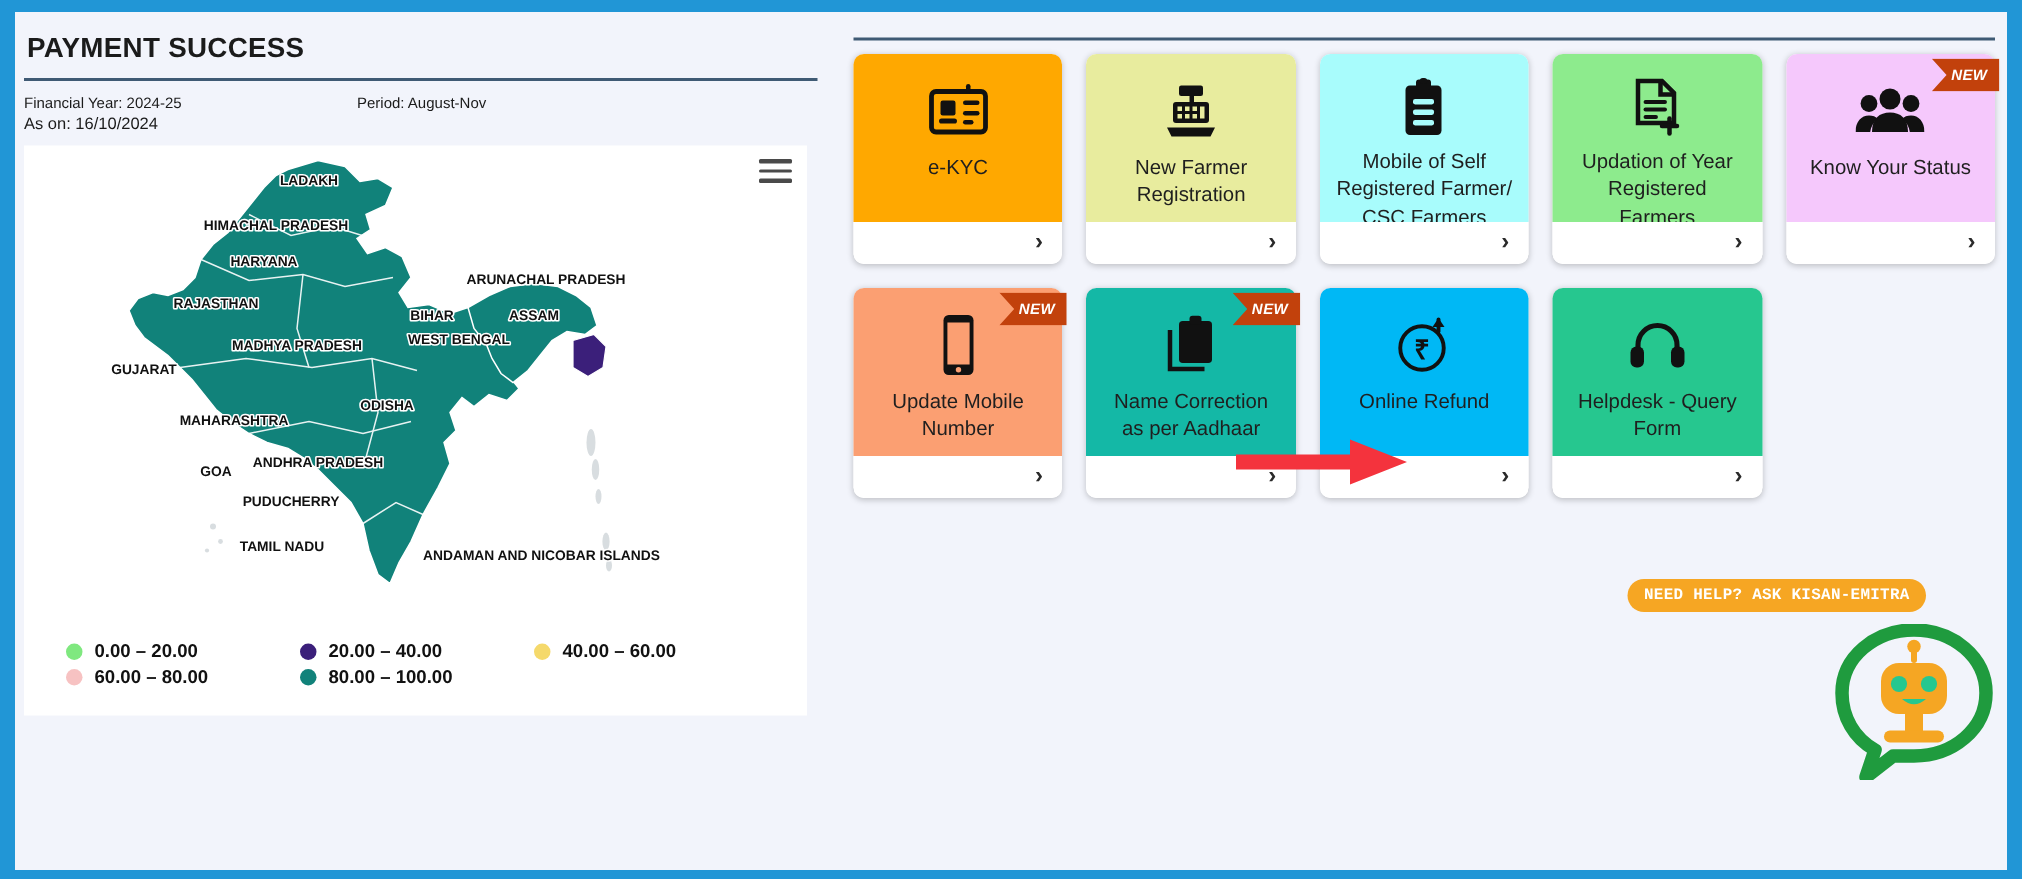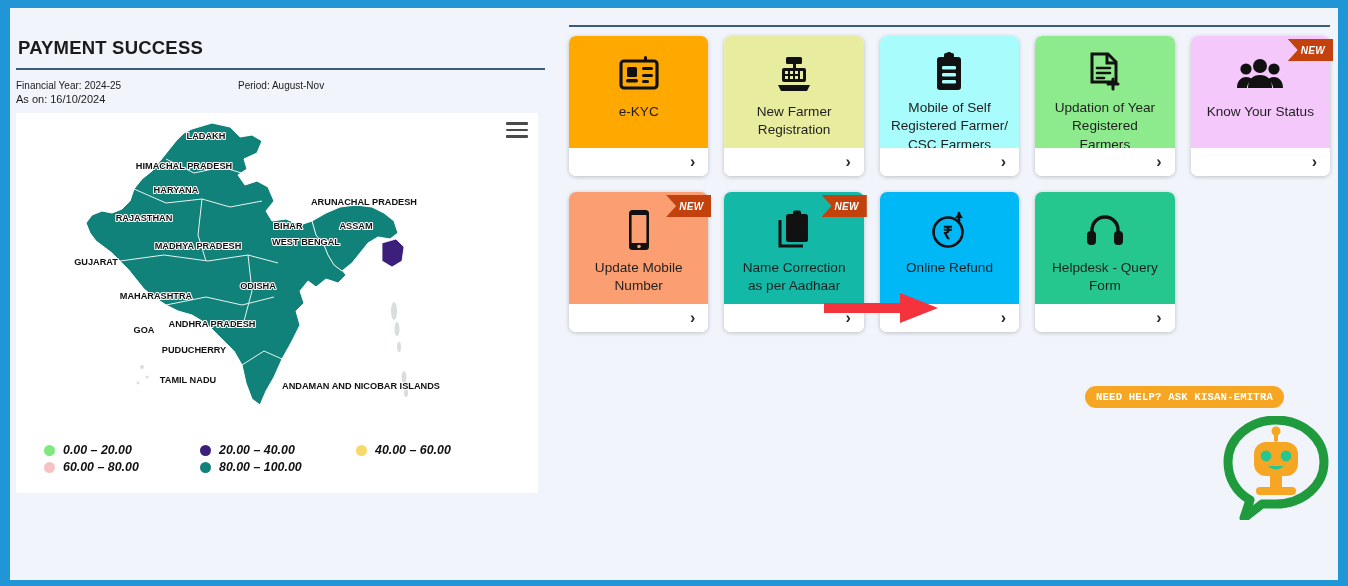--- a/index.html
+++ b/index.html
@@ -32,21 +32,21 @@
     display: flex;
     flex-direction: row;
   }
 
   
   #left-panel {
     position: relative;
     width: 545px;
     flex: 0 0 545px;
     box-sizing: border-box;
-    padding: 24px 10px 0 6px;
+    padding: 8px 10px 0 6px;
   }
   .panel-title {
     font-size: 18.5px;
     font-weight: bold;
     color: #1b1b1b;
     letter-spacing: .2px;
     margin: 5px 0 0 2px;
   }
   .title-rule {
     margin-top: 9px;
@@ -116,21 +116,20 @@
 
   
   #legend {
     position: absolute;
     left: 28px;
     bottom: 16px;
     width: 470px;
     font-size: 12.4px;
     font-weight: bold;
     color: #111;
-    font-style: italic;
   }
   .legend-row {
     display: flex;
     flex-direction: row;
     margin-bottom: 3px;
   }
   .legend-item {
     display: flex;
     align-items: center;
     width: 156px;

